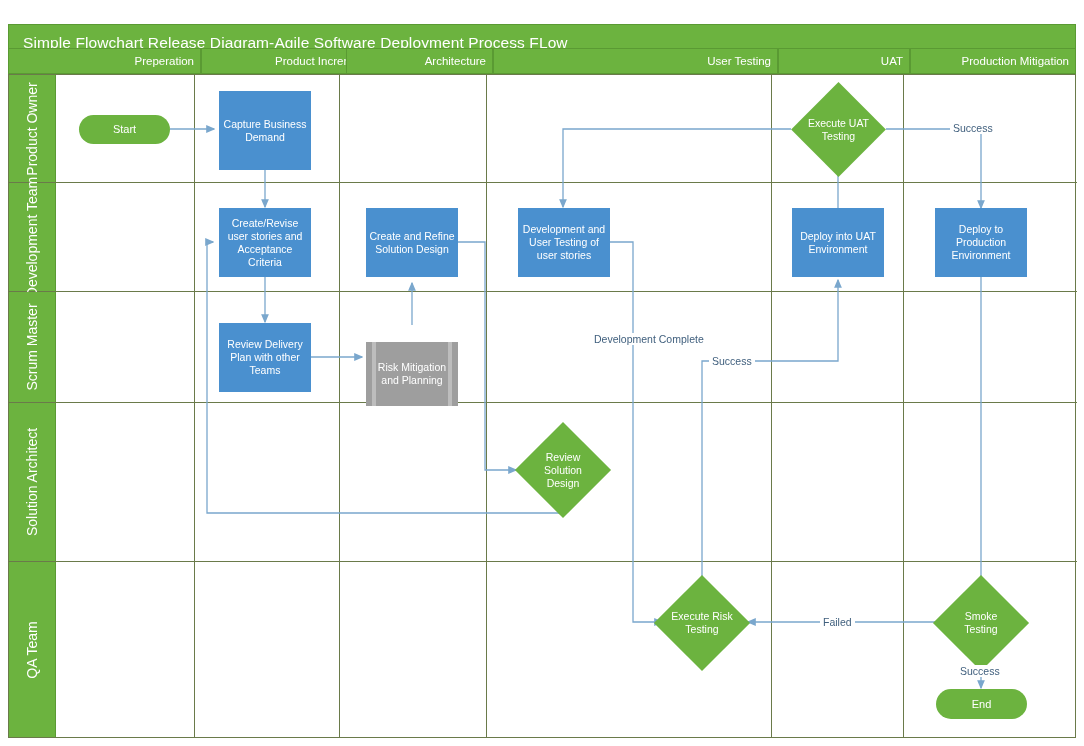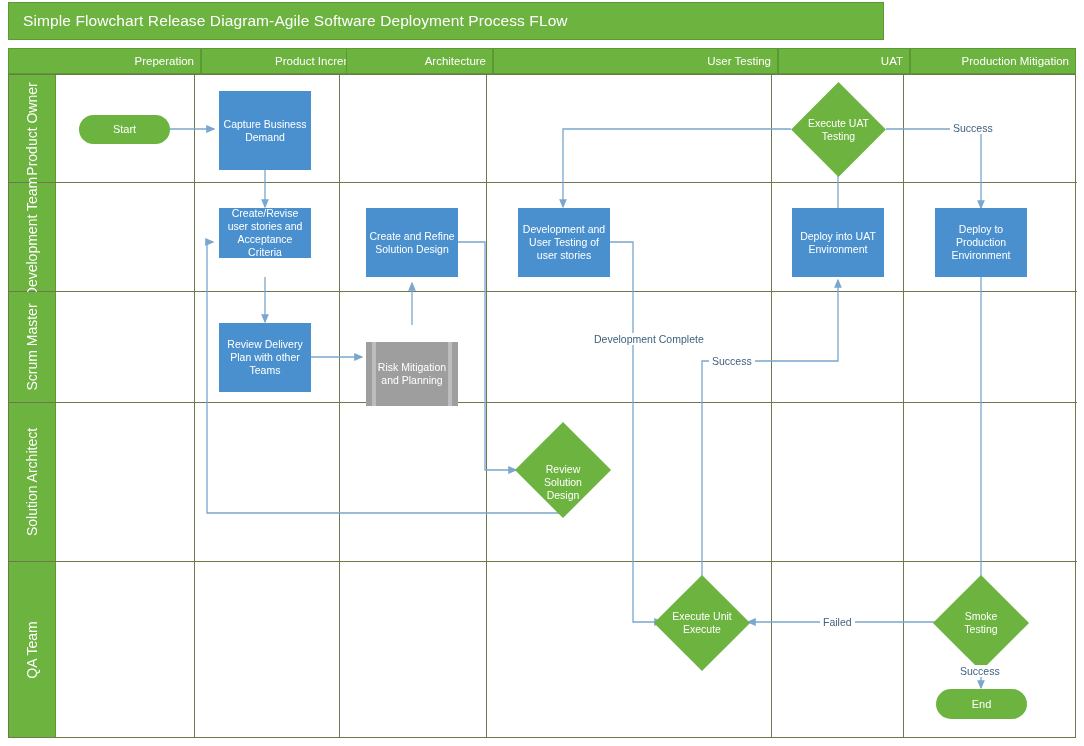--- a/index.html
+++ b/index.html
@@ -1,20 +1,20 @@
 <!DOCTYPE html>
 <html><head>
 <meta charset="utf-8">
 <style>
   html,body{margin:0;padding:0;background:#ffffff;}
   body{font-family:"Liberation Sans",sans-serif;}
   #page{position:relative;width:1084px;height:746px;overflow:hidden;background:#ffffff;}
 
   
-  #title-bar{position:absolute;left:8px;top:2px;width:876px;height:38px;
+  #title-bar{position:absolute;left:8px;top:24px;width:1068px;height:38px;
     background:#6cb33f;border:1px solid #5a9a33;box-sizing:border-box;}
   #title-text{position:absolute;left:14px;top:9px;font-size:15.5px;color:#ffffff;
     letter-spacing:.1px;white-space:nowrap;}
 
   
   #header-row{position:absolute;left:8px;top:48px;width:1068px;height:26px;}
   .col-head{position:absolute;top:0;height:26px;background:#6cb33f;
     border:1px solid #5a9a33;box-sizing:border-box;color:#ffffff;font-size:11.5px;
     text-align:right;line-height:25px;padding-right:6px;white-space:nowrap;overflow:hidden;}
 
@@ -175,21 +175,21 @@
 
   <div class="node proc" style="left:219px;top:91px;width:92px;height:79px;text-align:center;">
     <span>Capture Business Demand</span>
     </div>
 
   <div class="node diamond" style="left:805px;top:96px;width:67px;height:67px;">
     <span class="dshape"></span>
     <span class="dtext">Execute UAT Testing</span>
     </div>
 
-  <div class="node proc" style="left:219px;top:208px;width:92px;height:50px;">
+  <div class="node proc" style="left:219px;top:208px;width:92px;height:69px;">
     <span>Create/Revise user stories and Acceptance Criteria</span>
     </div>
 
   <div class="node proc" style="left:366px;top:208px;width:92px;height:69px;">
     <span>Create and Refine Solution Design</span>
     </div>
 
   <div class="node proc" style="left:518px;top:208px;width:92px;height:69px;">
     <span>Development and User Testing of user stories</span>
     </div>
@@ -205,28 +205,28 @@
   <div class="node proc" style="left:219px;top:323px;width:92px;height:69px;">
     <span>Review Delivery Plan with other Teams</span>
     </div>
 
   <div class="node predef" style="left:366px;top:342px;width:92px;height:64px;">
     <span class="bar l"></span>
     <span class="bar r"></span>
     <span class="ptext">Risk Mitigation and Planning</span>
     </div>
 
-  <div class="node diamond" style="left:529px;top:436px;width:68px;height:68px;align-items:flex-end;">
+  <div class="node diamond" style="left:529px;top:436px;width:68px;height:68px;">
     <span class="dshape"></span>
     <span class="dtext">Review Solution Design</span>
     </div>
 
   <div class="node diamond" style="left:668px;top:589px;width:68px;height:68px;">
     <span class="dshape"></span>
-    <span class="dtext">Execute Unit Execute</span>
+    <span class="dtext">Execute Risk Testing</span>
     </div>
 
   <div class="node diamond" style="left:947px;top:589px;width:68px;height:68px;">
     <span class="dshape"></span>
     <span class="dtext">Smoke Testing</span>
     </div>
 
   <div class="node pill" style="left:936px;top:689px;width:91px;height:30px;">
     <span>End</span>
     </div>

